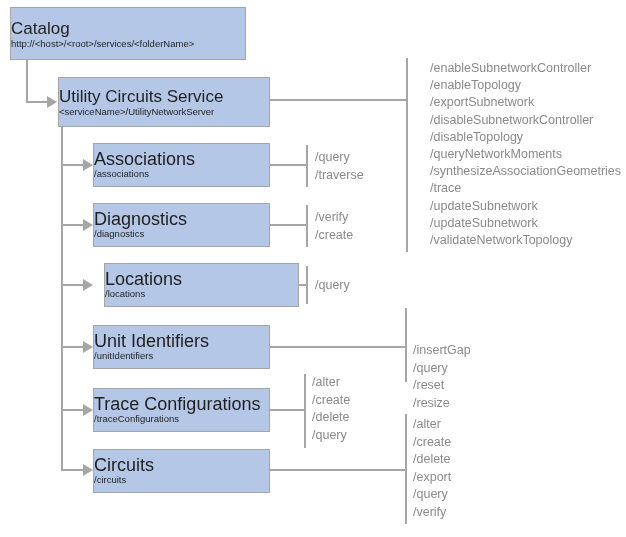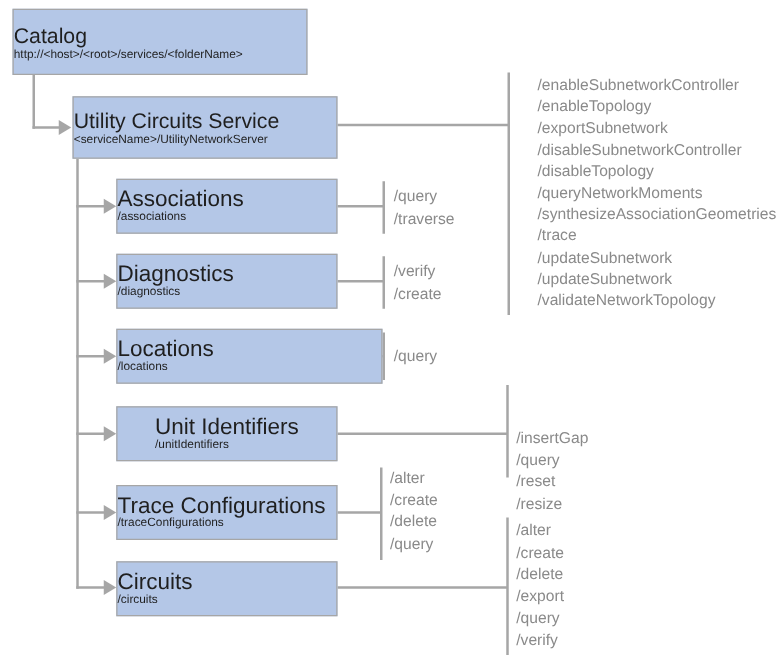--- a/index.html
+++ b/index.html
@@ -113,26 +113,26 @@
   <div class="node" style="left:93px;top:143px;width:177px;height:44px;">
     <div class="node-title small">Associations</div>
     <div class="node-subtitle">/associations</div>
   </div>
 
   <div class="node" style="left:93px;top:203px;width:177px;height:44px;">
     <div class="node-title small">Diagnostics</div>
     <div class="node-subtitle">/diagnostics</div>
   </div>
 
-  <div class="node" style="left:93px;top:263px;width:213px;height:44px;">
+  <div class="node" style="left:104px;top:263px;width:195px;height:44px;">
     <div class="node-title small">Locations</div>
     <div class="node-subtitle">/locations</div>
   </div>
 
-  <div class="node" style="left:93px;top:325px;width:177px;height:44px;padding-left:30px;">
+  <div class="node" style="left:93px;top:325px;width:177px;height:44px;">
     <div class="node-title small">Unit Identifiers</div>
     <div class="node-subtitle">/unitIdentifiers</div>
   </div>
 
   <div class="node" style="left:93px;top:388px;width:177px;height:44px;">
     <div class="node-title small">Trace Configurations</div>
     <div class="node-subtitle">/traceConfigurations</div>
   </div>
 
   <div class="node" style="left:93px;top:449px;width:177px;height:44px;">

